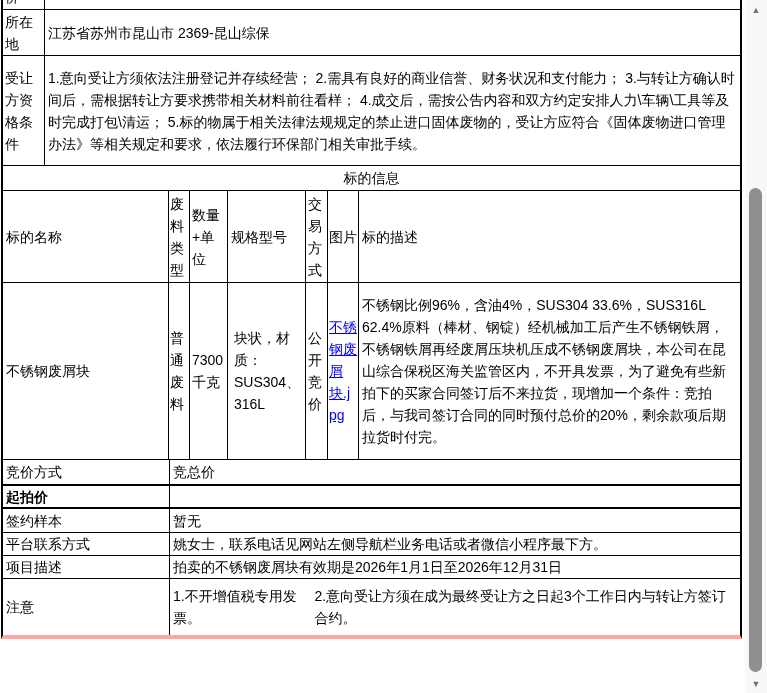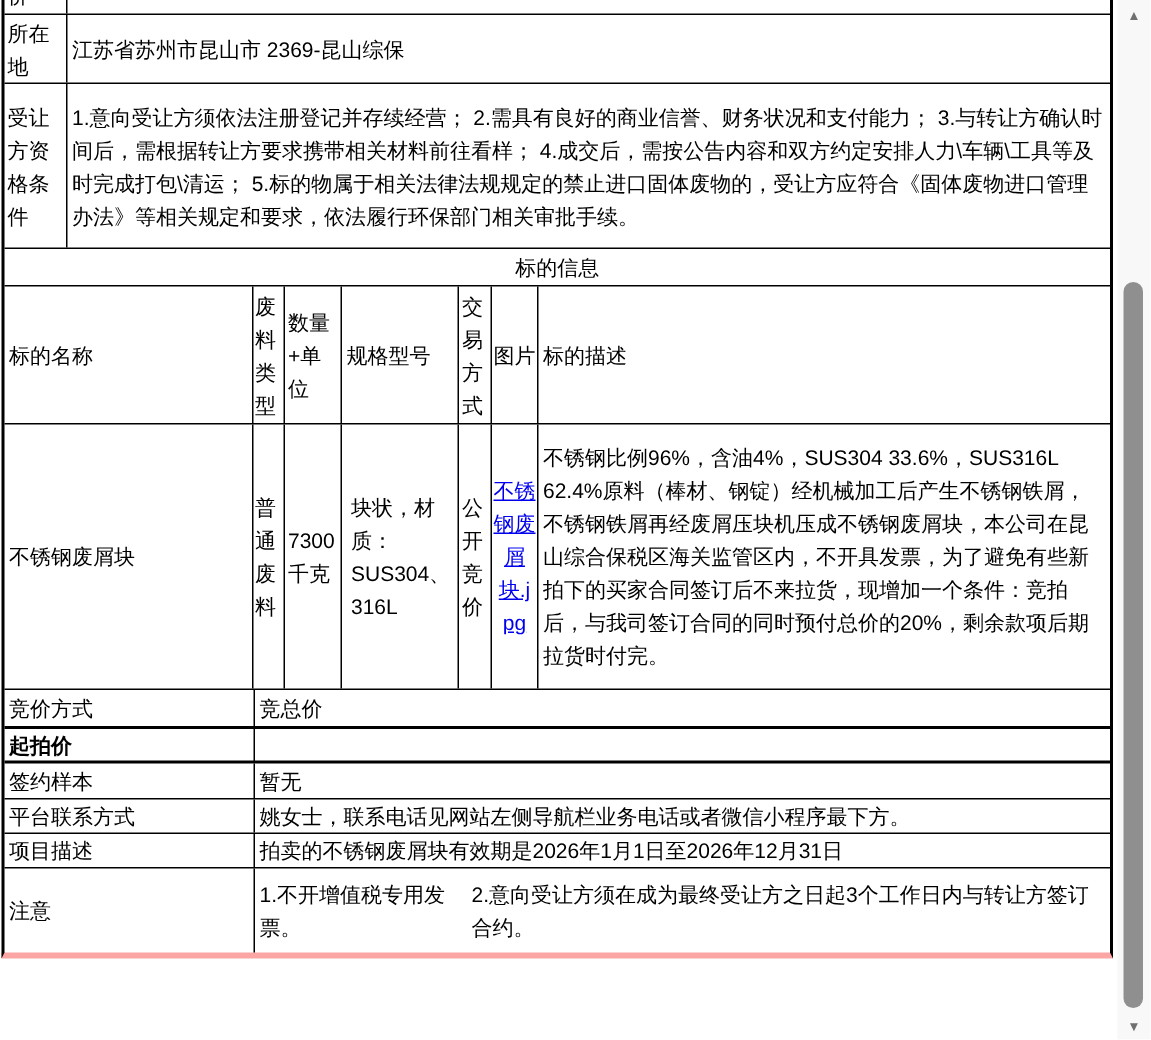--- a/index.html
+++ b/index.html
@@ -13,21 +13,21 @@
   .cell{border-right:1px solid #000;box-sizing:border-box;display:flex;align-items:center;
     overflow:hidden;padding:0 3px;}
   .cell.last{border-right:none;flex:1;}
   .c-label-sm{width:42px;flex:none;padding:0 2px;}
   .c-label-lg{width:167px;flex:none;}
   .c-name{width:166px;flex:none;}
   .c-waste{width:21px;flex:none;padding:0 1px;}
   .c-qty{width:38px;flex:none;padding:0 2px;}
   .c-spec{width:78px;flex:none;padding:0 6px;}
   .c-trade{width:22px;flex:none;padding:0 2px;}
-  .c-img{width:31px;flex:none;padding:0 1px;word-break:break-all;text-align:center;}
+  .c-img{width:31px;flex:none;padding:0 1px;word-break:break-all;}
   .c-qual{width:39px;flex:none;padding:0 1px;word-break:break-all;}
   .r-partial{height:10px;}
   .r-loc{height:46px;}
   .r-qual{height:110px;}
   .r-deposit{height:37px;border-bottom-width:2px;}
   .r-section{height:25px;}
   .r-headers{height:92px;}
   .r-data{height:177px;}
   .r-bid{height:26px;border-bottom-width:2px;}
   .r-start{height:23px;border-bottom-width:2px;font-weight:700;flex-direction:column;}

